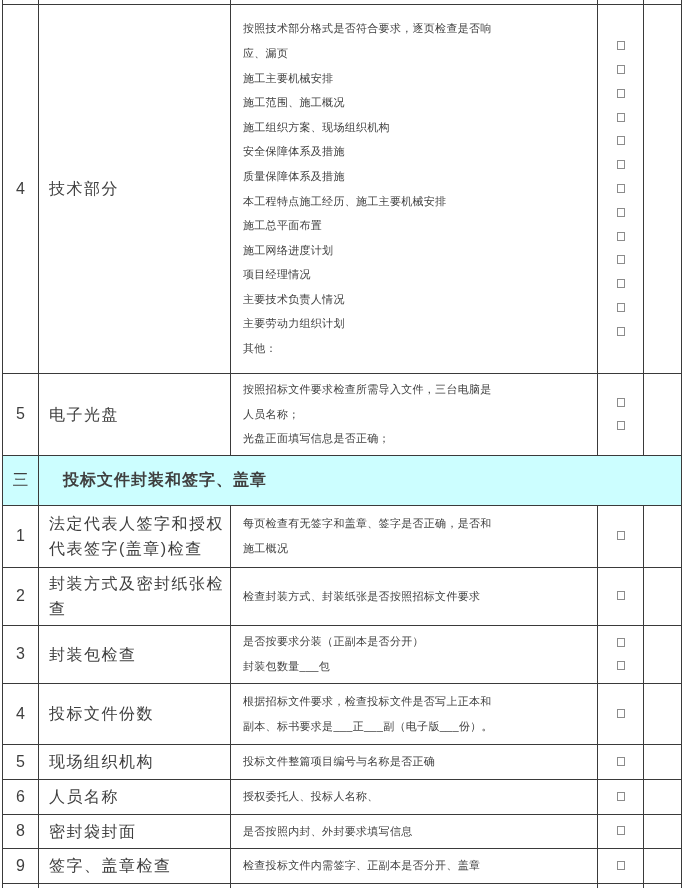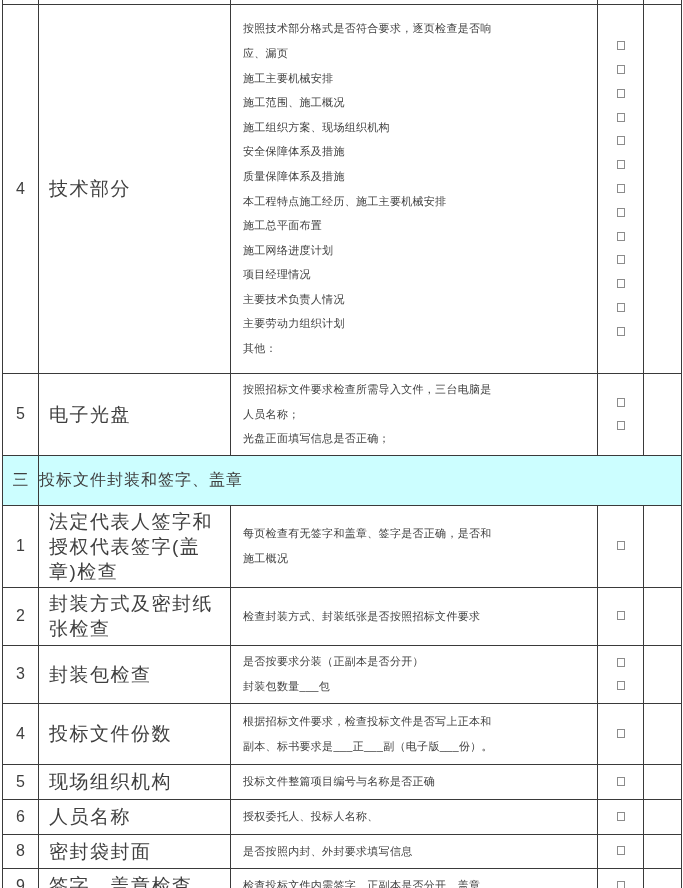--- a/index.html
+++ b/index.html
@@ -26,21 +26,21 @@
     vertical-align: middle;
     overflow: hidden;
   }
   tr.partial-top td { border-top: none; }
   tr.partial-bottom td { border-bottom: none; }
   .num-cell {
     text-align: center;
     font-size: 16px;
   }
   .name-cell {
-    font-size: 19px;
+    font-size: 16px;
     letter-spacing: 1.5px;
     line-height: 25px;
     padding: 3px 4px 3px 10px;
   }
   .desc-cell {
     font-size: 11px;
     letter-spacing: 0.3px;
     line-height: 24.6px;
     padding: 2px 6px 2px 12px;
   }
@@ -56,23 +56,23 @@
   .checkbox {
     display: inline-block;
     width: 8px; height: 9px;
     border: 1px solid #8c8c8c;
     background: transparent;
   }
   .remark-cell { }
   tr.section-row td { background: var(--section-bg, #ccfeff); }
   .section-title-cell {
     font-size: 16px;
-    font-weight: normal;
+    font-weight: bold;
     letter-spacing: 1px;
-    padding-left: 0;
+    padding-left: 24px;
   }
 </style>
 </head>
 <body>
 
 <div class="page">
   <table class="checklist">
     <colgroup>
       <col style="width:36px">
       <col style="width:192px">

